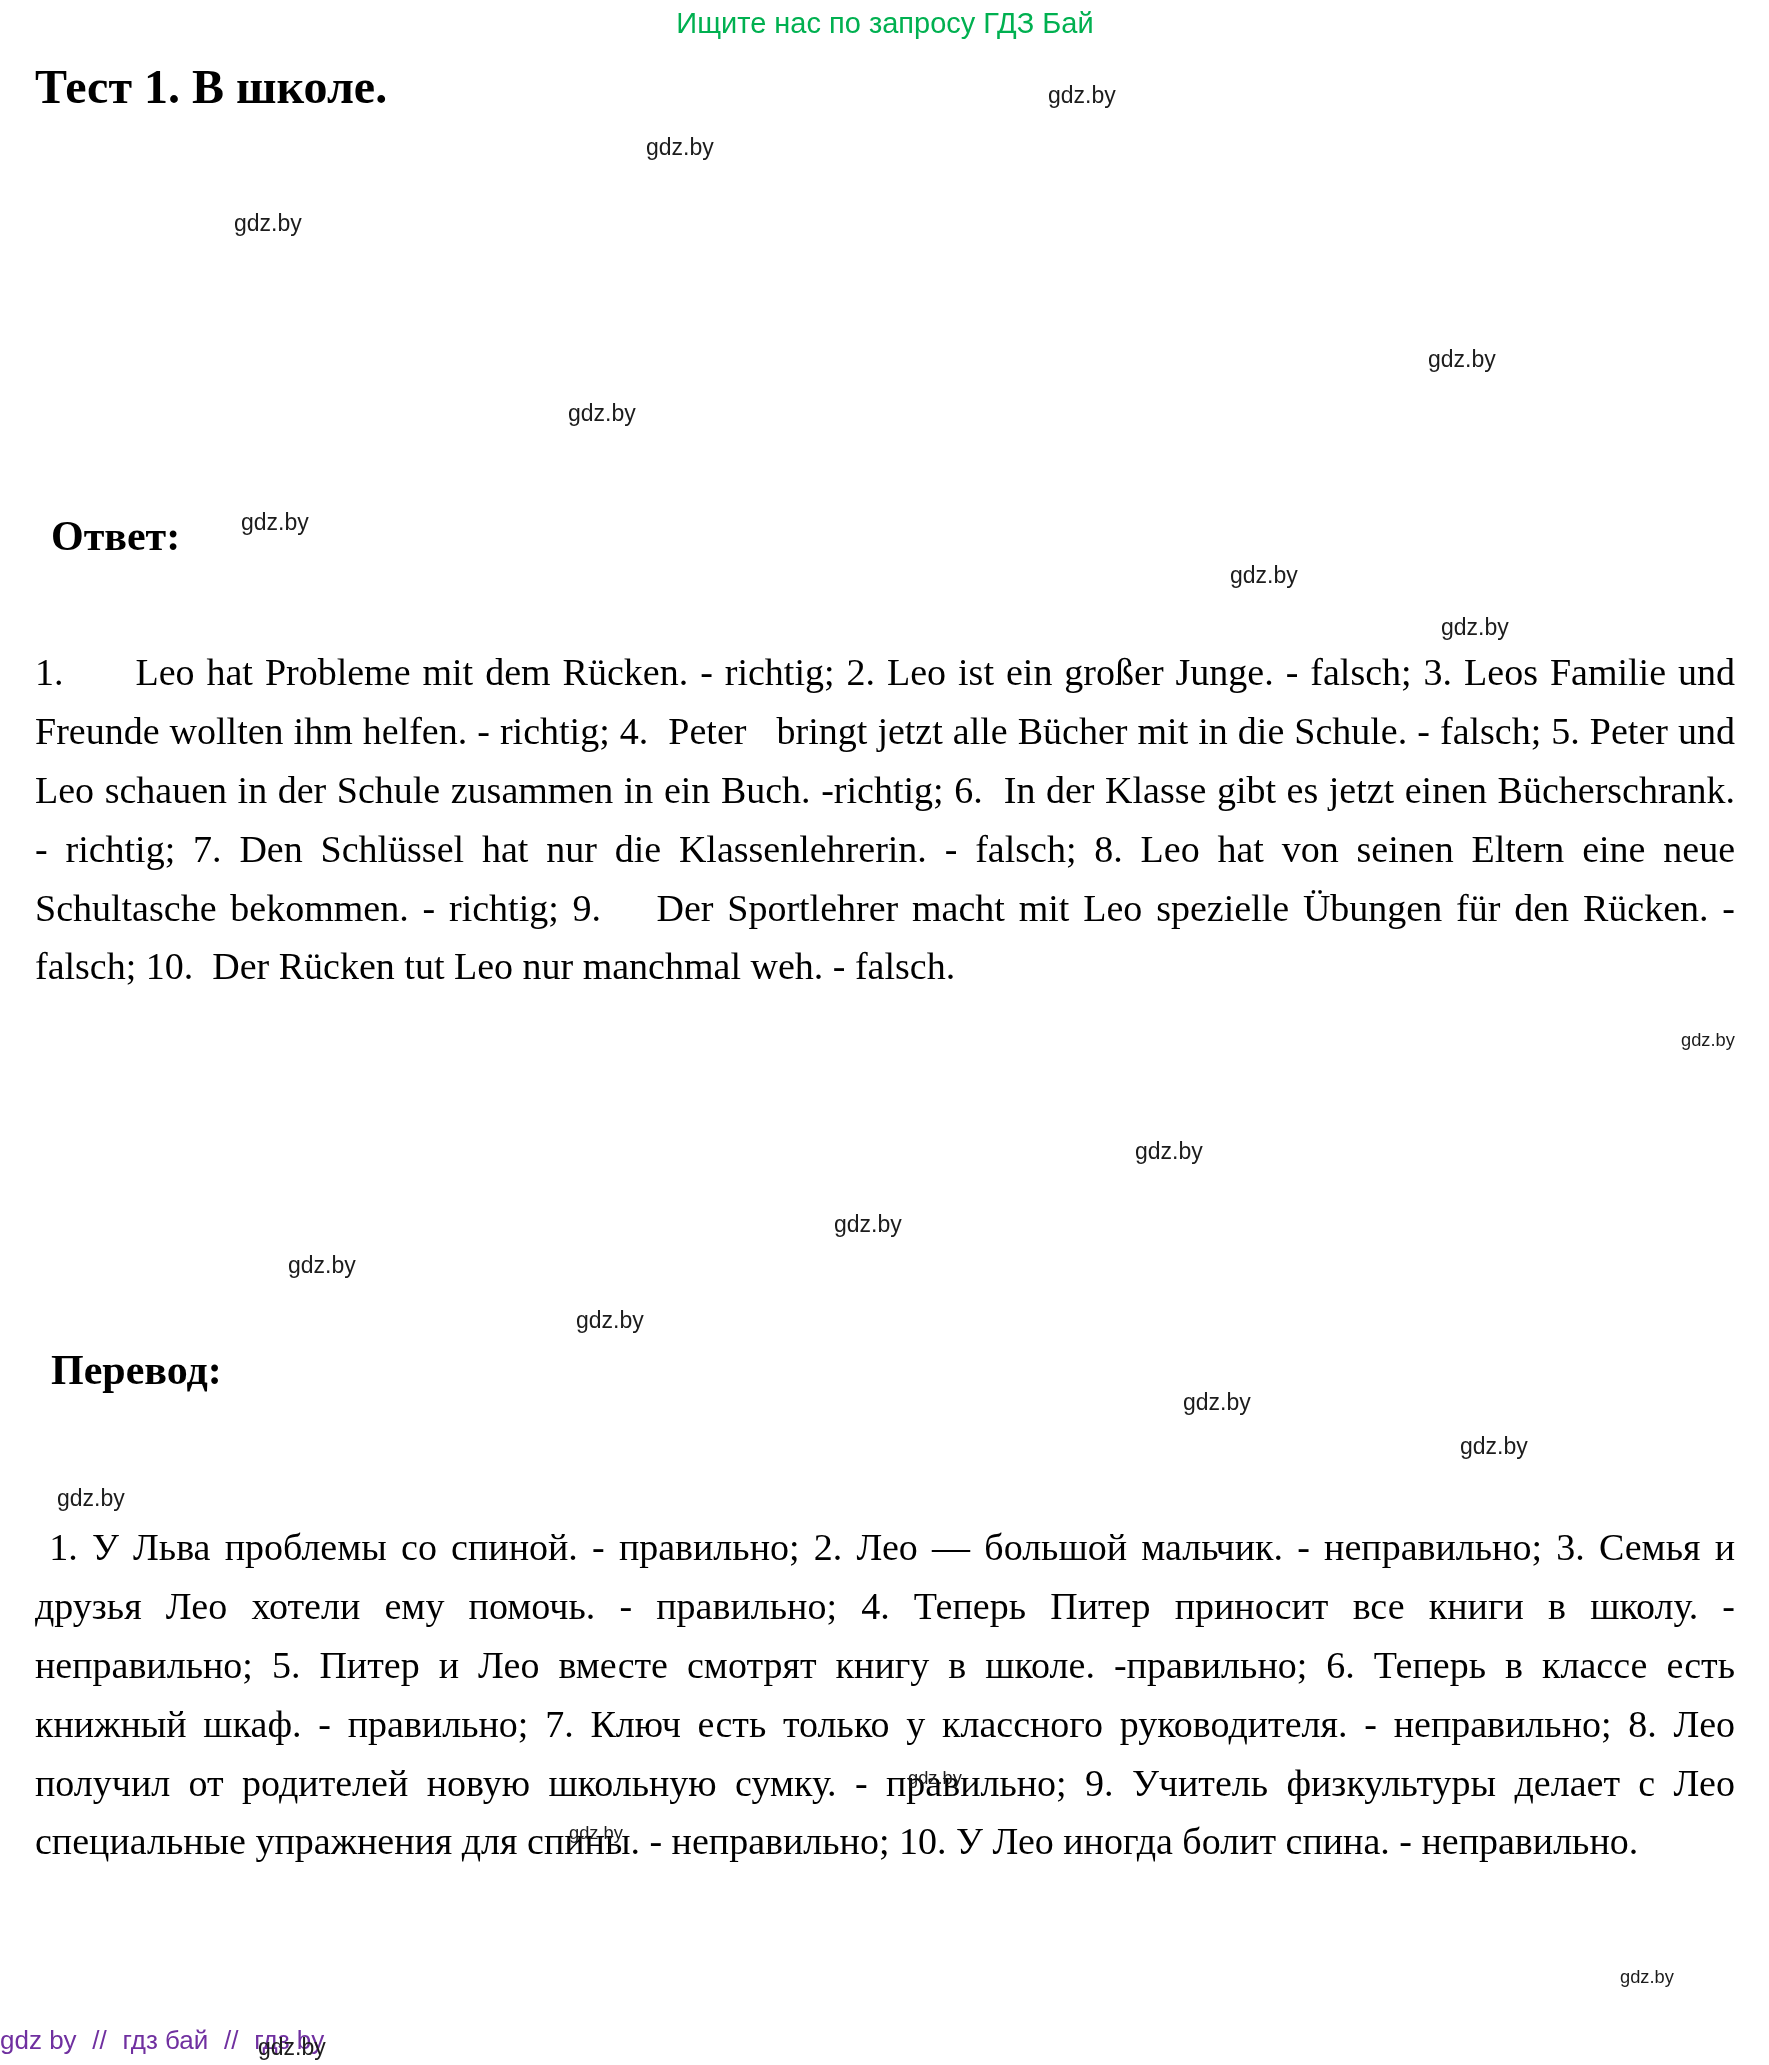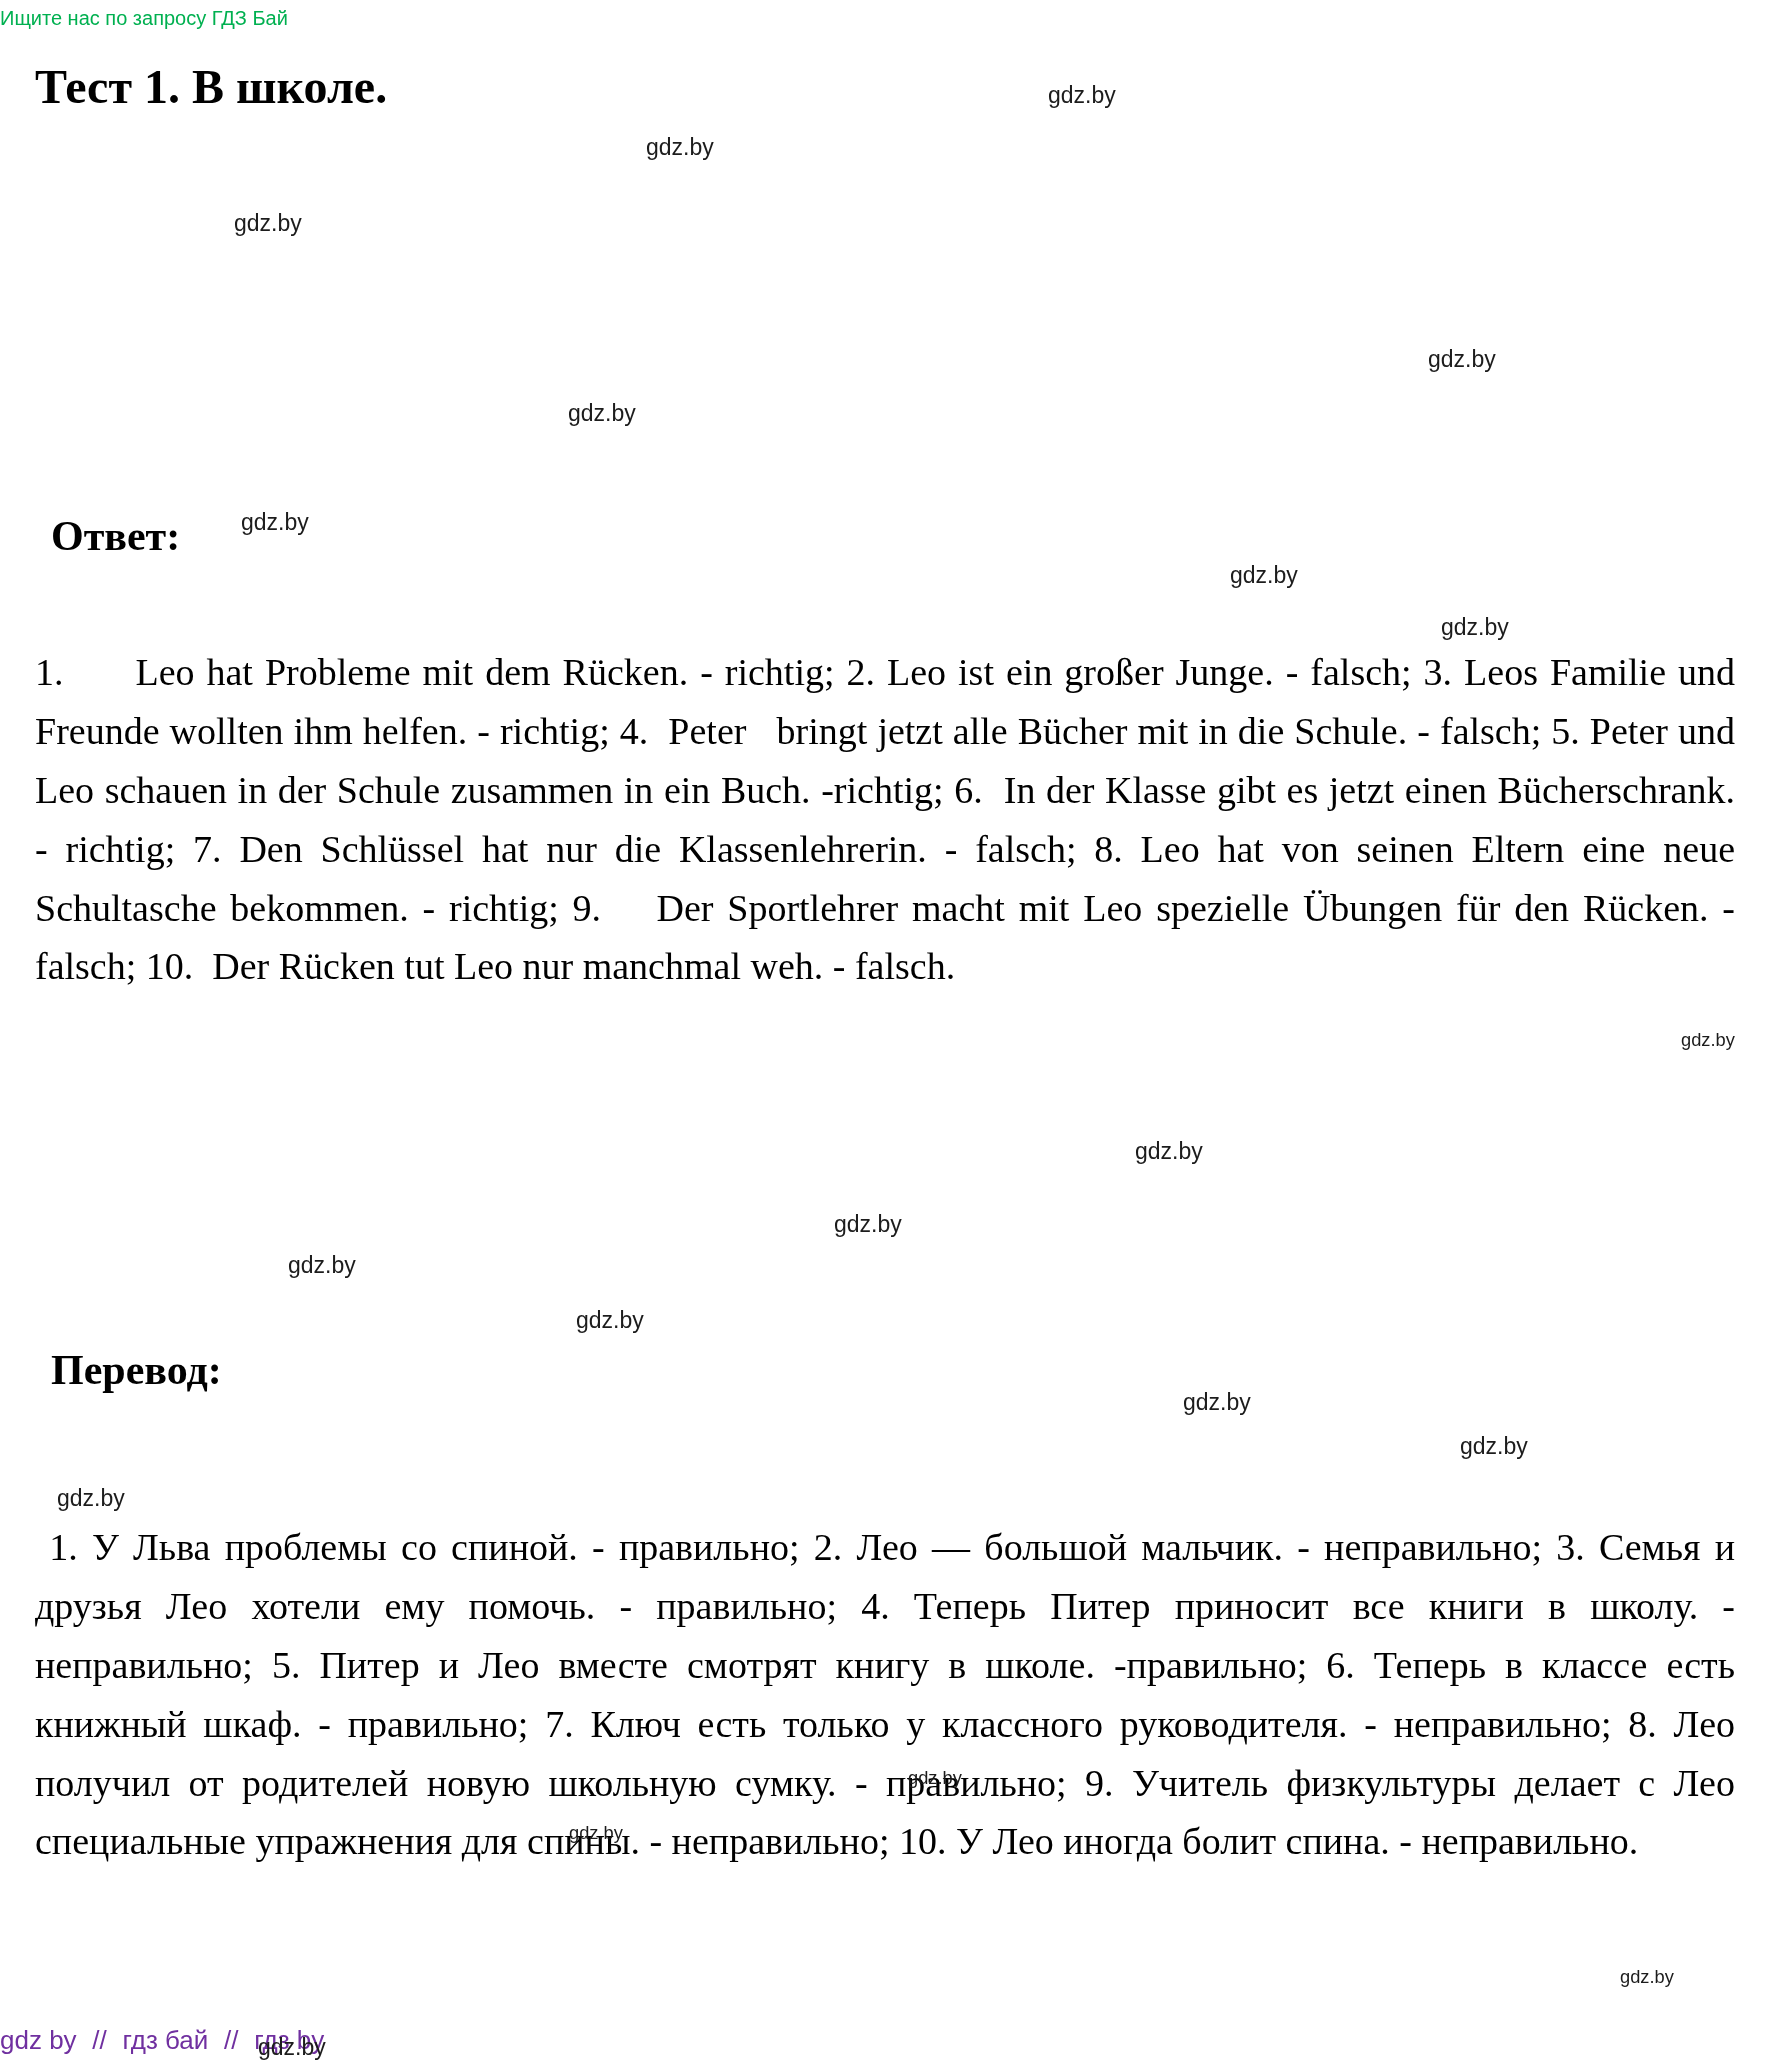--- a/index.html
+++ b/index.html
@@ -18,22 +18,23 @@
   .page {
     position: relative;
     width: 1770px;
     height: 2066px;
   }
   .banner {
     position: absolute;
     top: 7px;
     left: 0;
     width: 100%;
+    text-align: center;
     font-family: "Liberation Sans", sans-serif;
-    font-size: 20px;
+    font-size: 29px;
     color: #00b050;
   }
   .title {
     position: absolute;
     left: 35px;
     top: 59px;
     margin: 0;
     font-size: 48px;
     font-weight: bold;
   }

